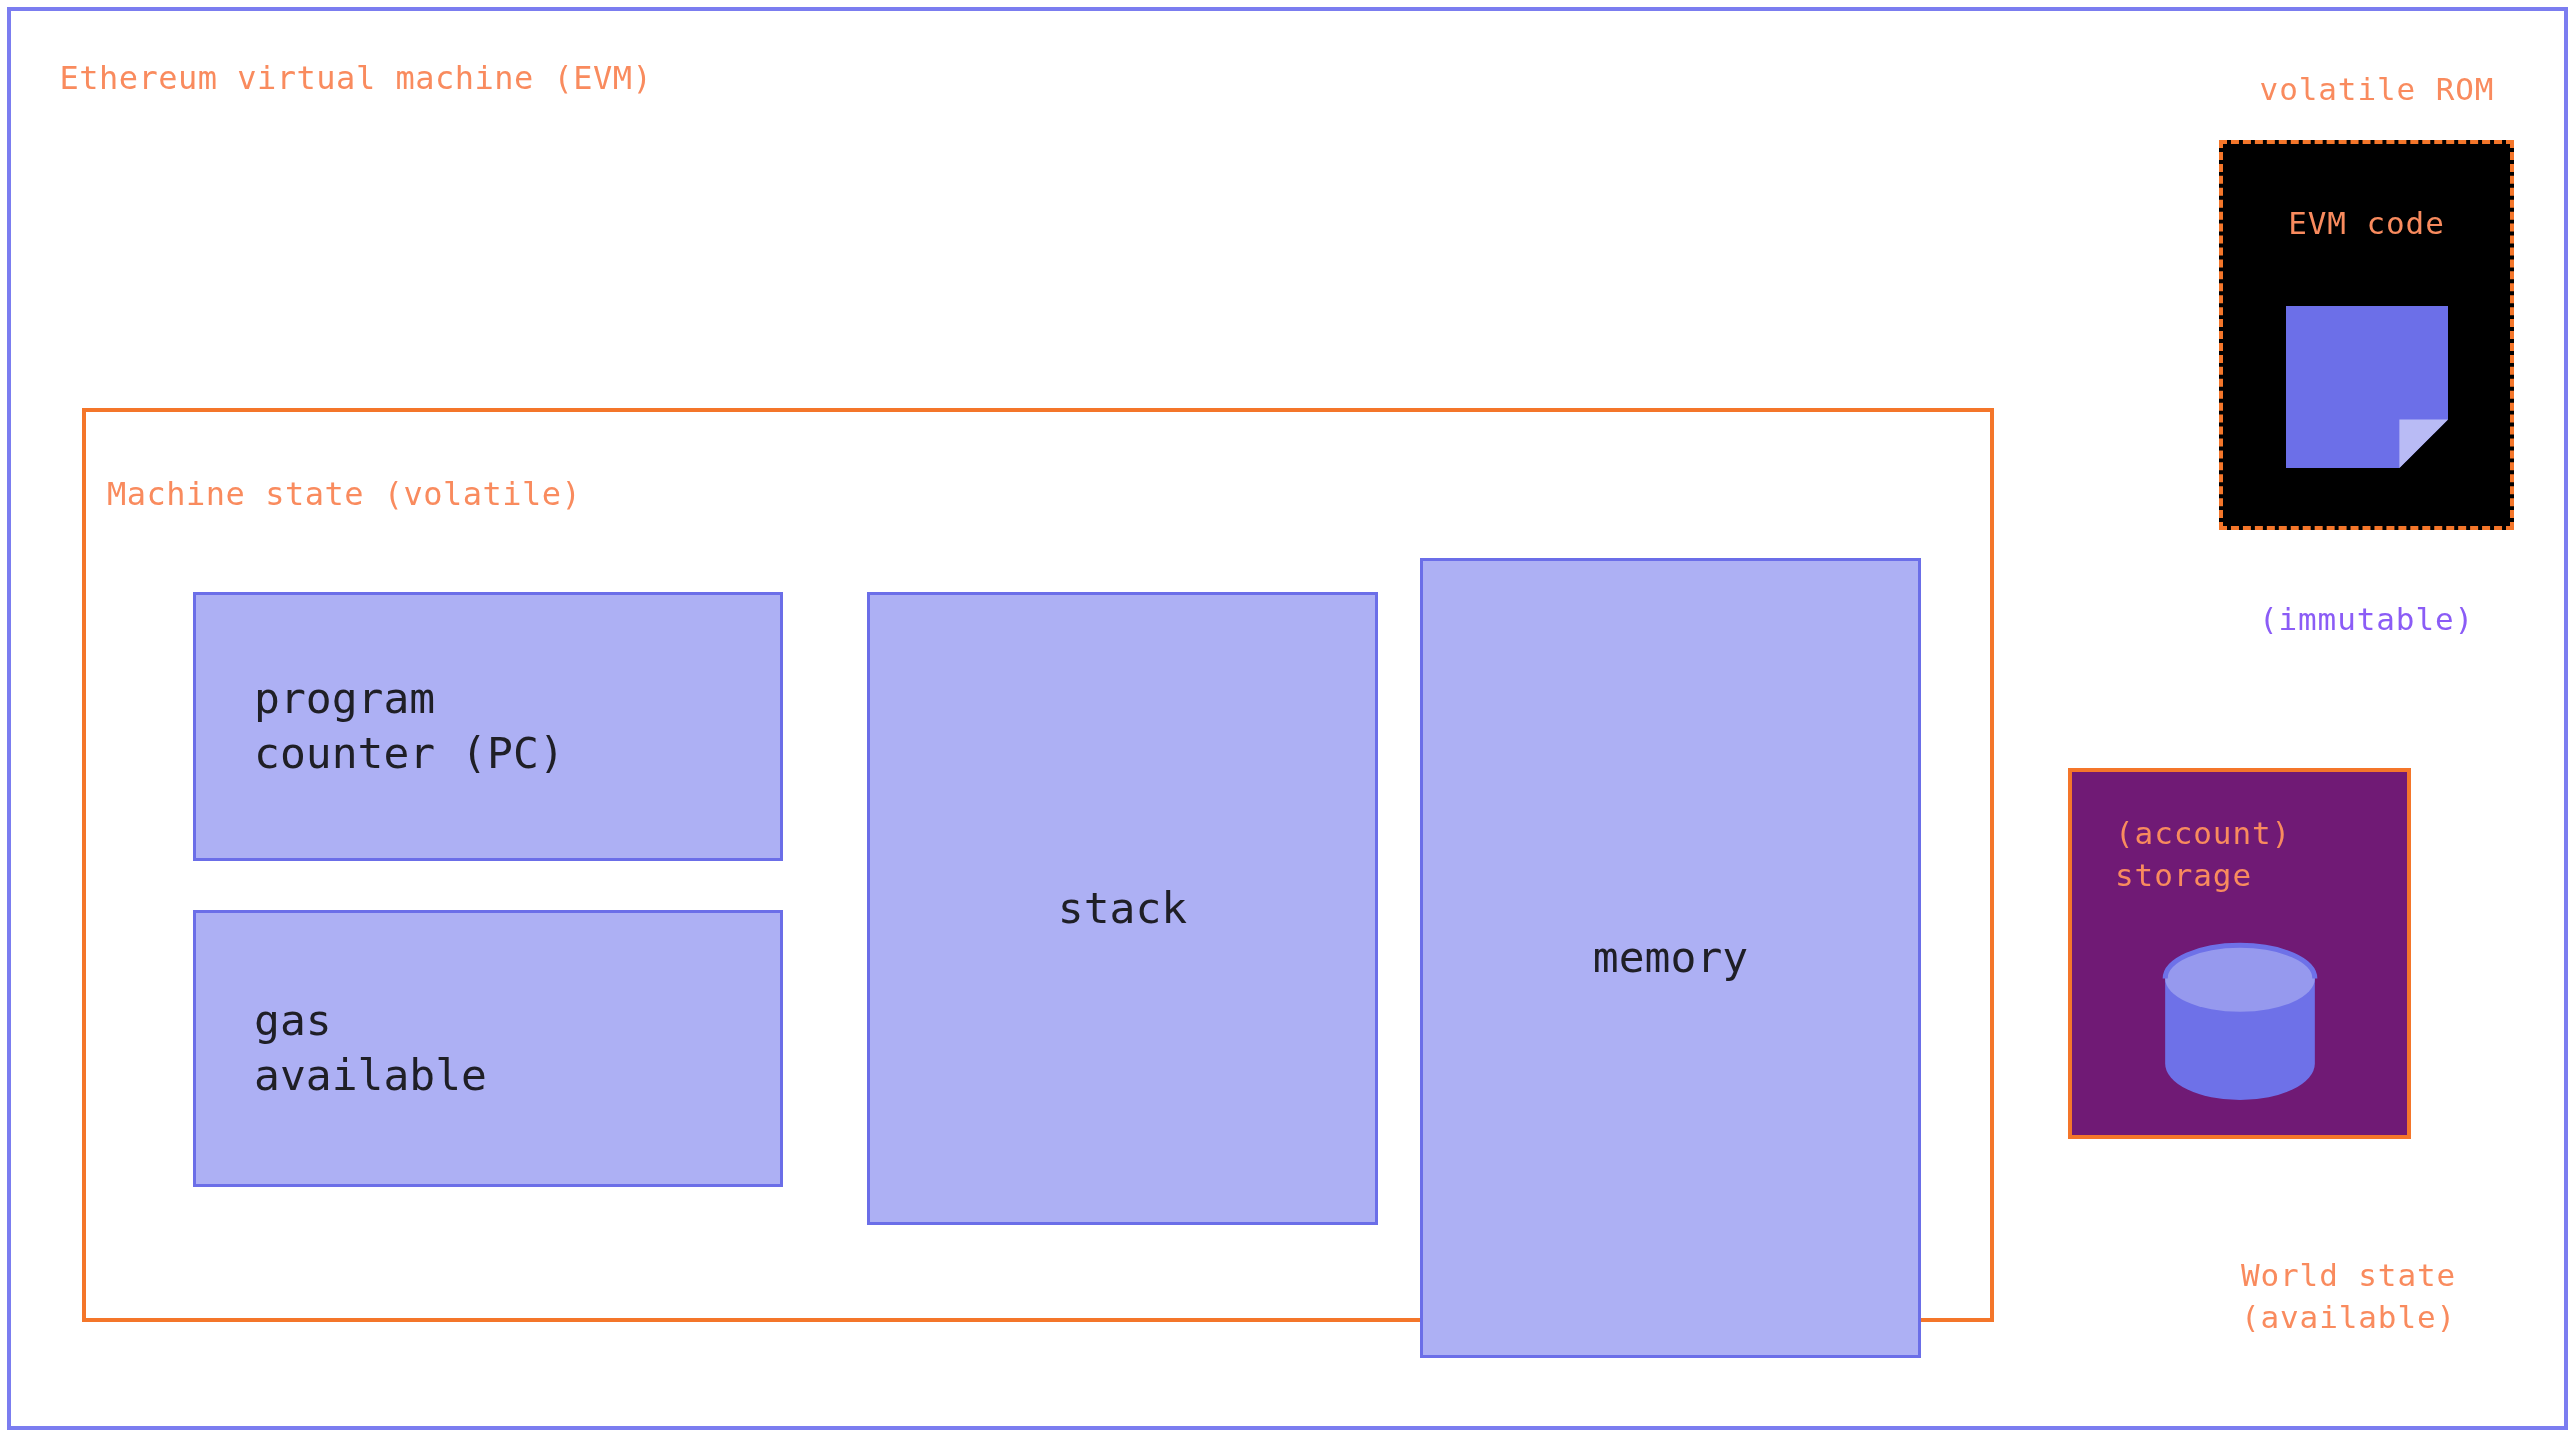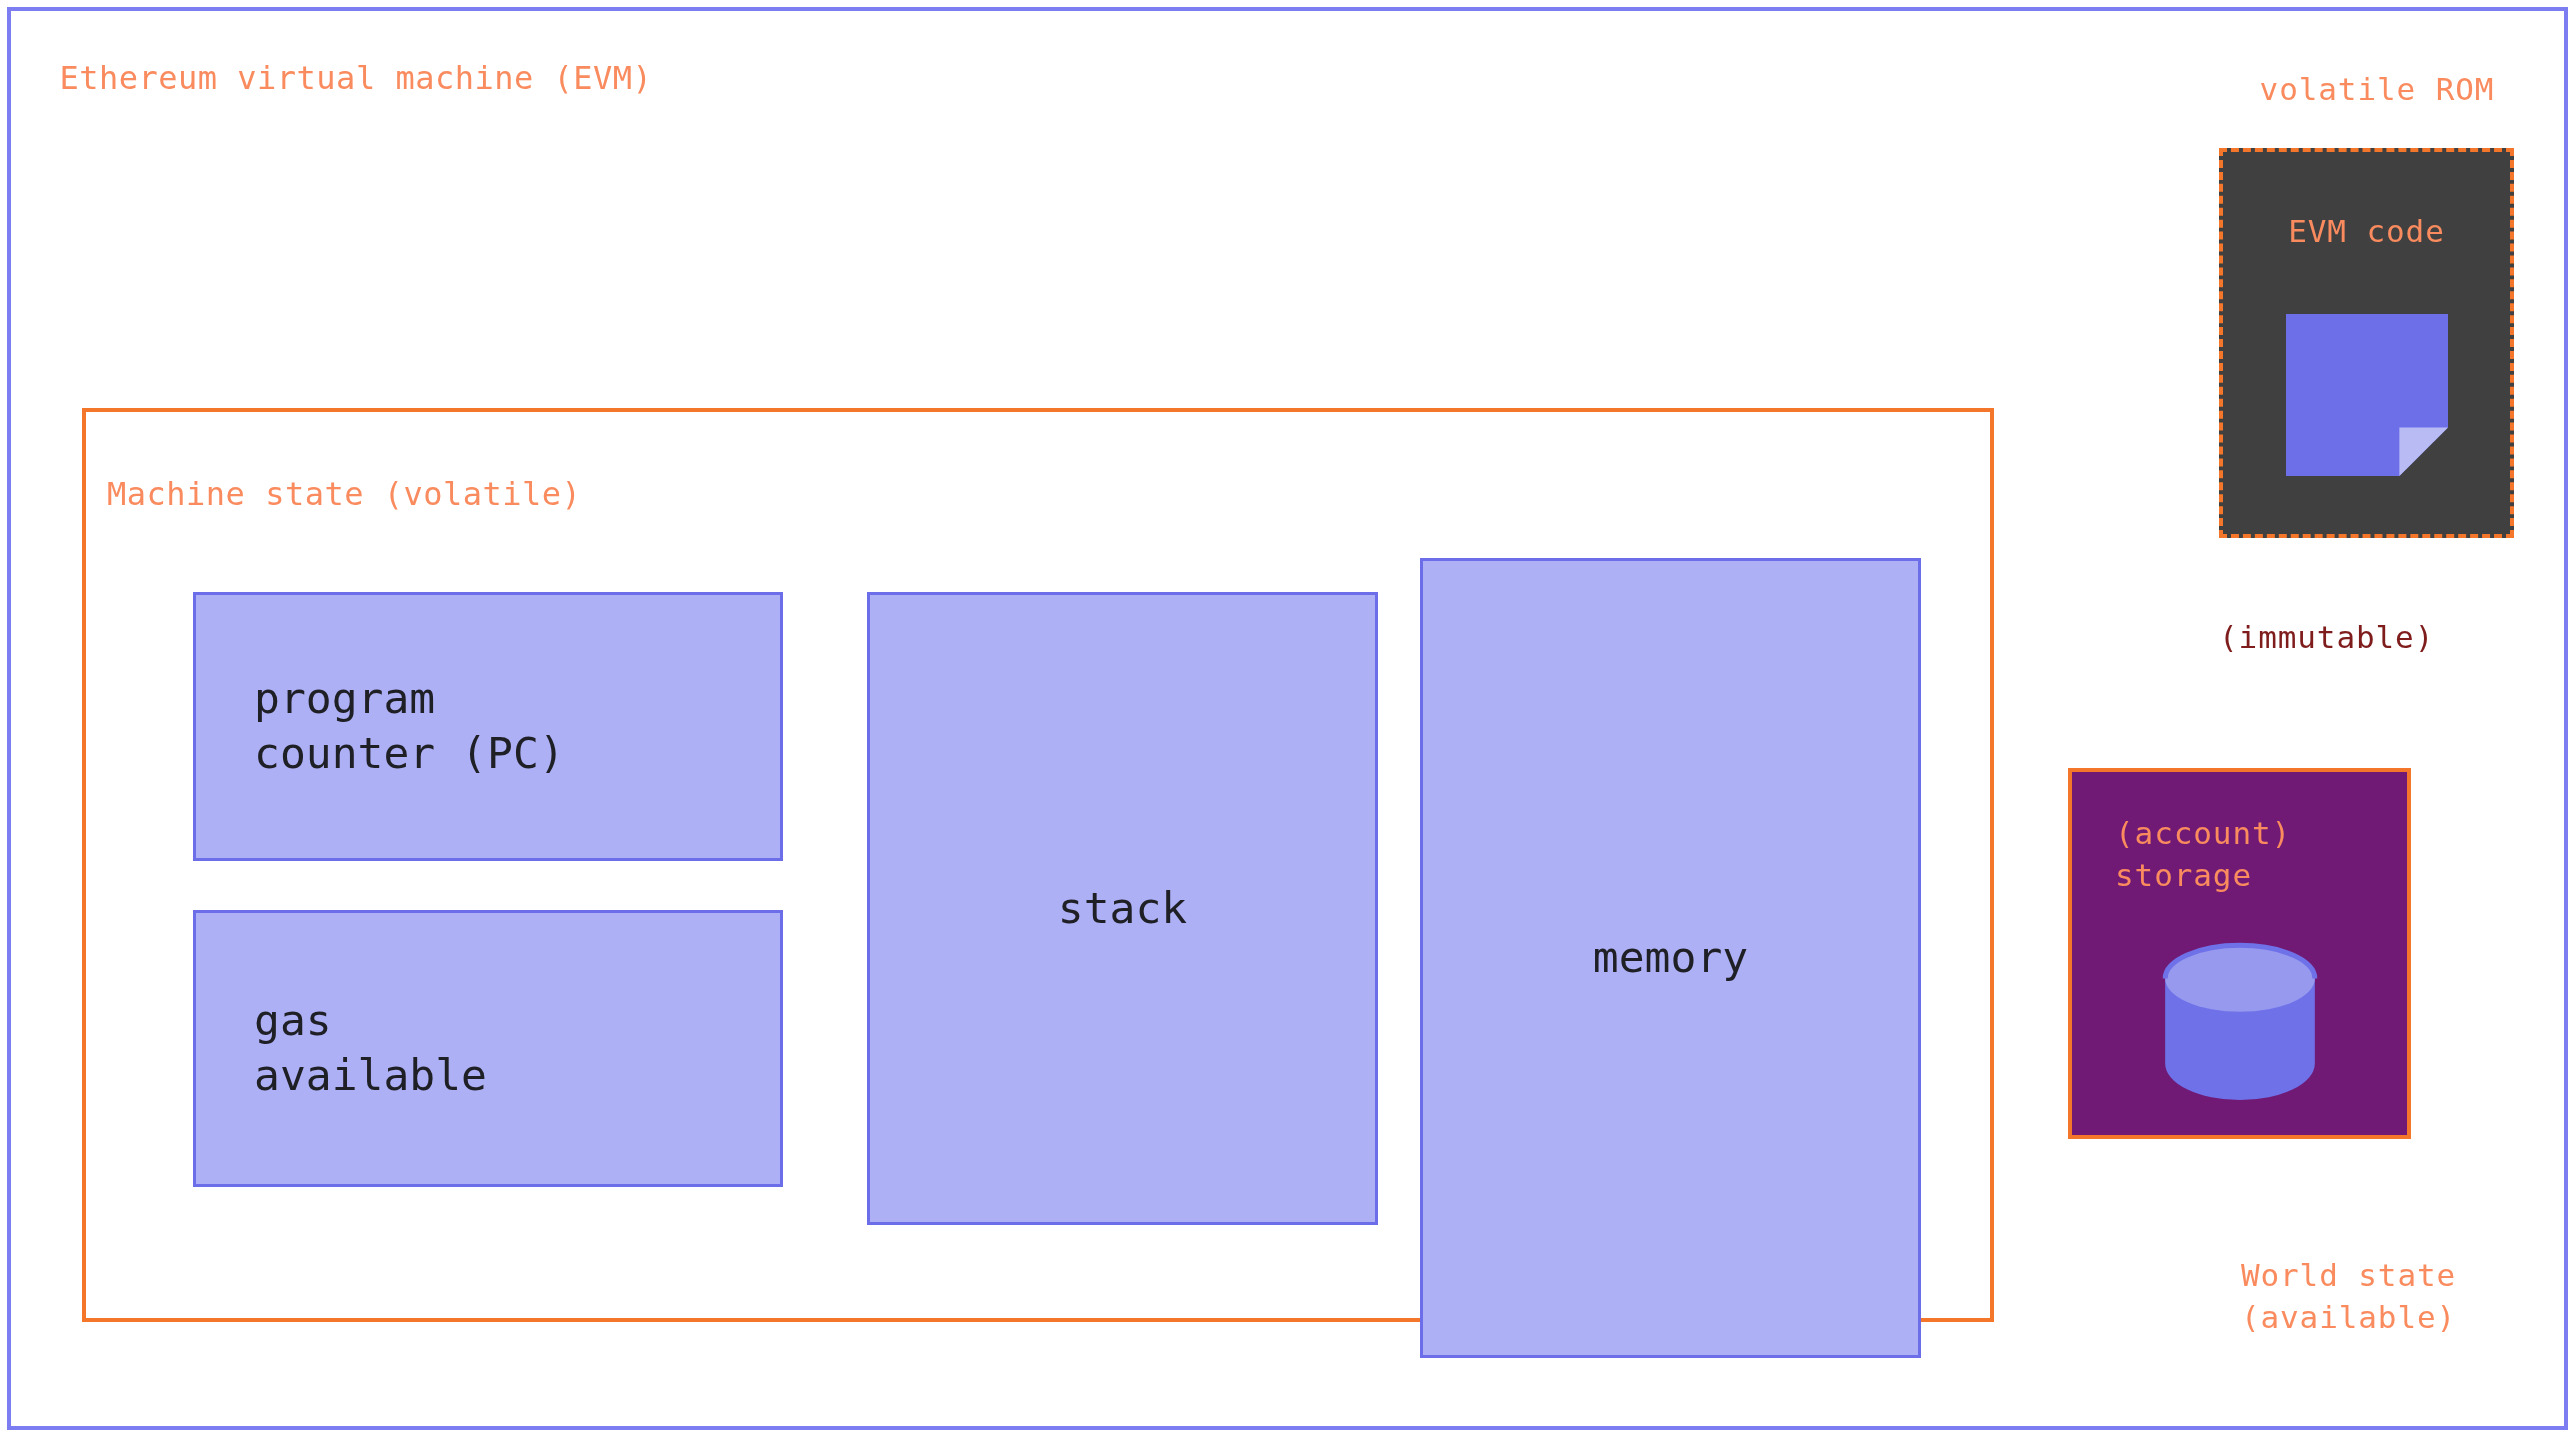--- a/index.html
+++ b/index.html
@@ -124,25 +124,25 @@
     text-align: center;
     font-size: 31px;
     letter-spacing: 0.9px;
     color: #f98b5e;
     white-space: pre;
   }
 
   #evm-code-box {
     position: absolute;
     left: 2219px;
-    top: 148px;
+    top: 140px;
     width: 295px;
     height: 390px;
     border: 4.6px dashed #f4762a;
-    background: #404040;
+    background: #000000;
   }
 
   #evm-code-label {
     position: absolute;
     left: 0;
     right: 0;
     top: 61px;
     text-align: center;
     font-size: 31px;
     letter-spacing: 0.9px;
@@ -155,26 +155,26 @@
     left: 50%;
     transform: translateX(-50%);
     top: 162px;
     width: 162px;
     height: 162px;
   }
 
   #immutable-label {
     position: absolute;
     left: 2219px;
-    top: 619px;
+    top: 601px;
     width: 295px;
-    text-align: left;
-    font-size: 31px;
-    letter-spacing: 0.9px;
-    color: #7f1d1d;
+    text-align: center;
+    font-size: 31px;
+    letter-spacing: 0.9px;
+    color: #8b5cf6;
     white-space: pre;
   }
 
   
   #storage-box {
     position: absolute;
     left: 2068px;
     top: 768px;
     width: 343px;
     height: 371px;

